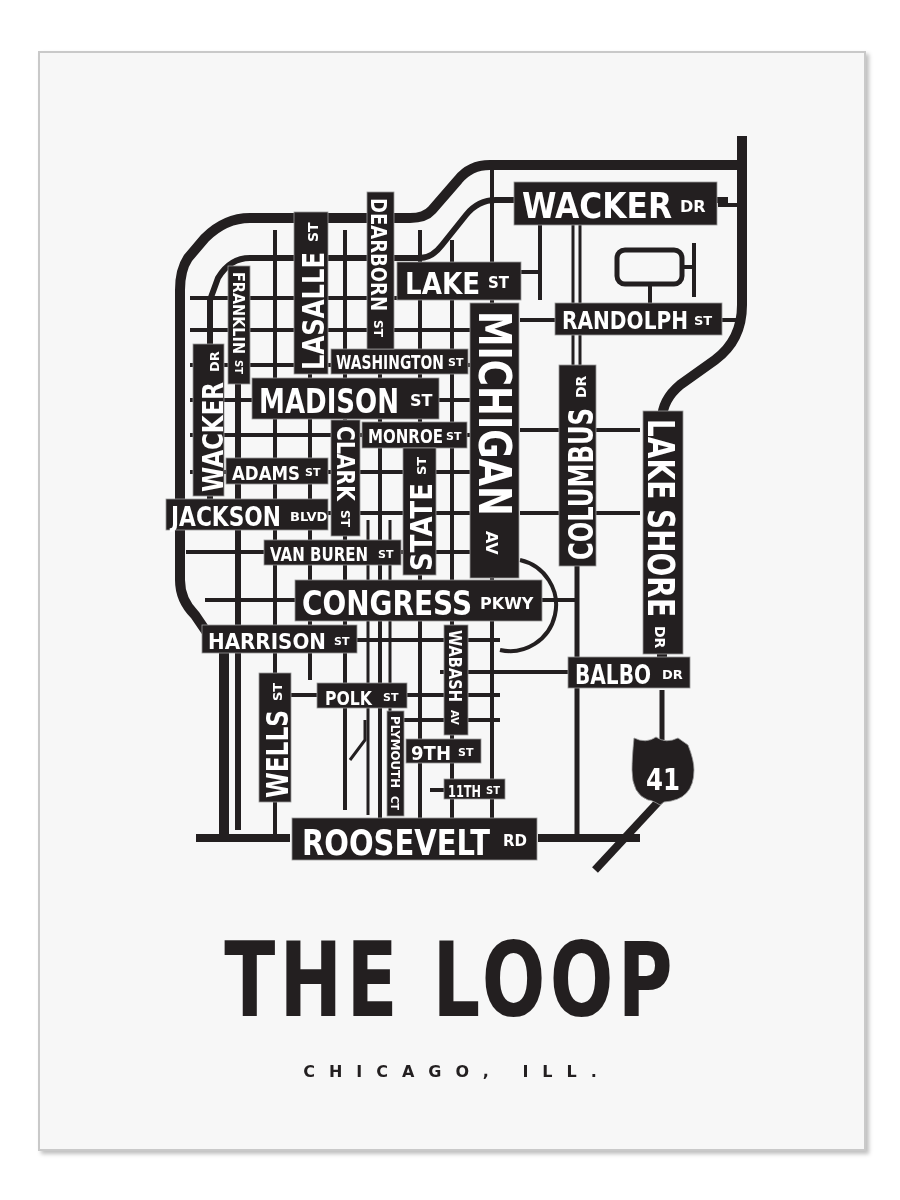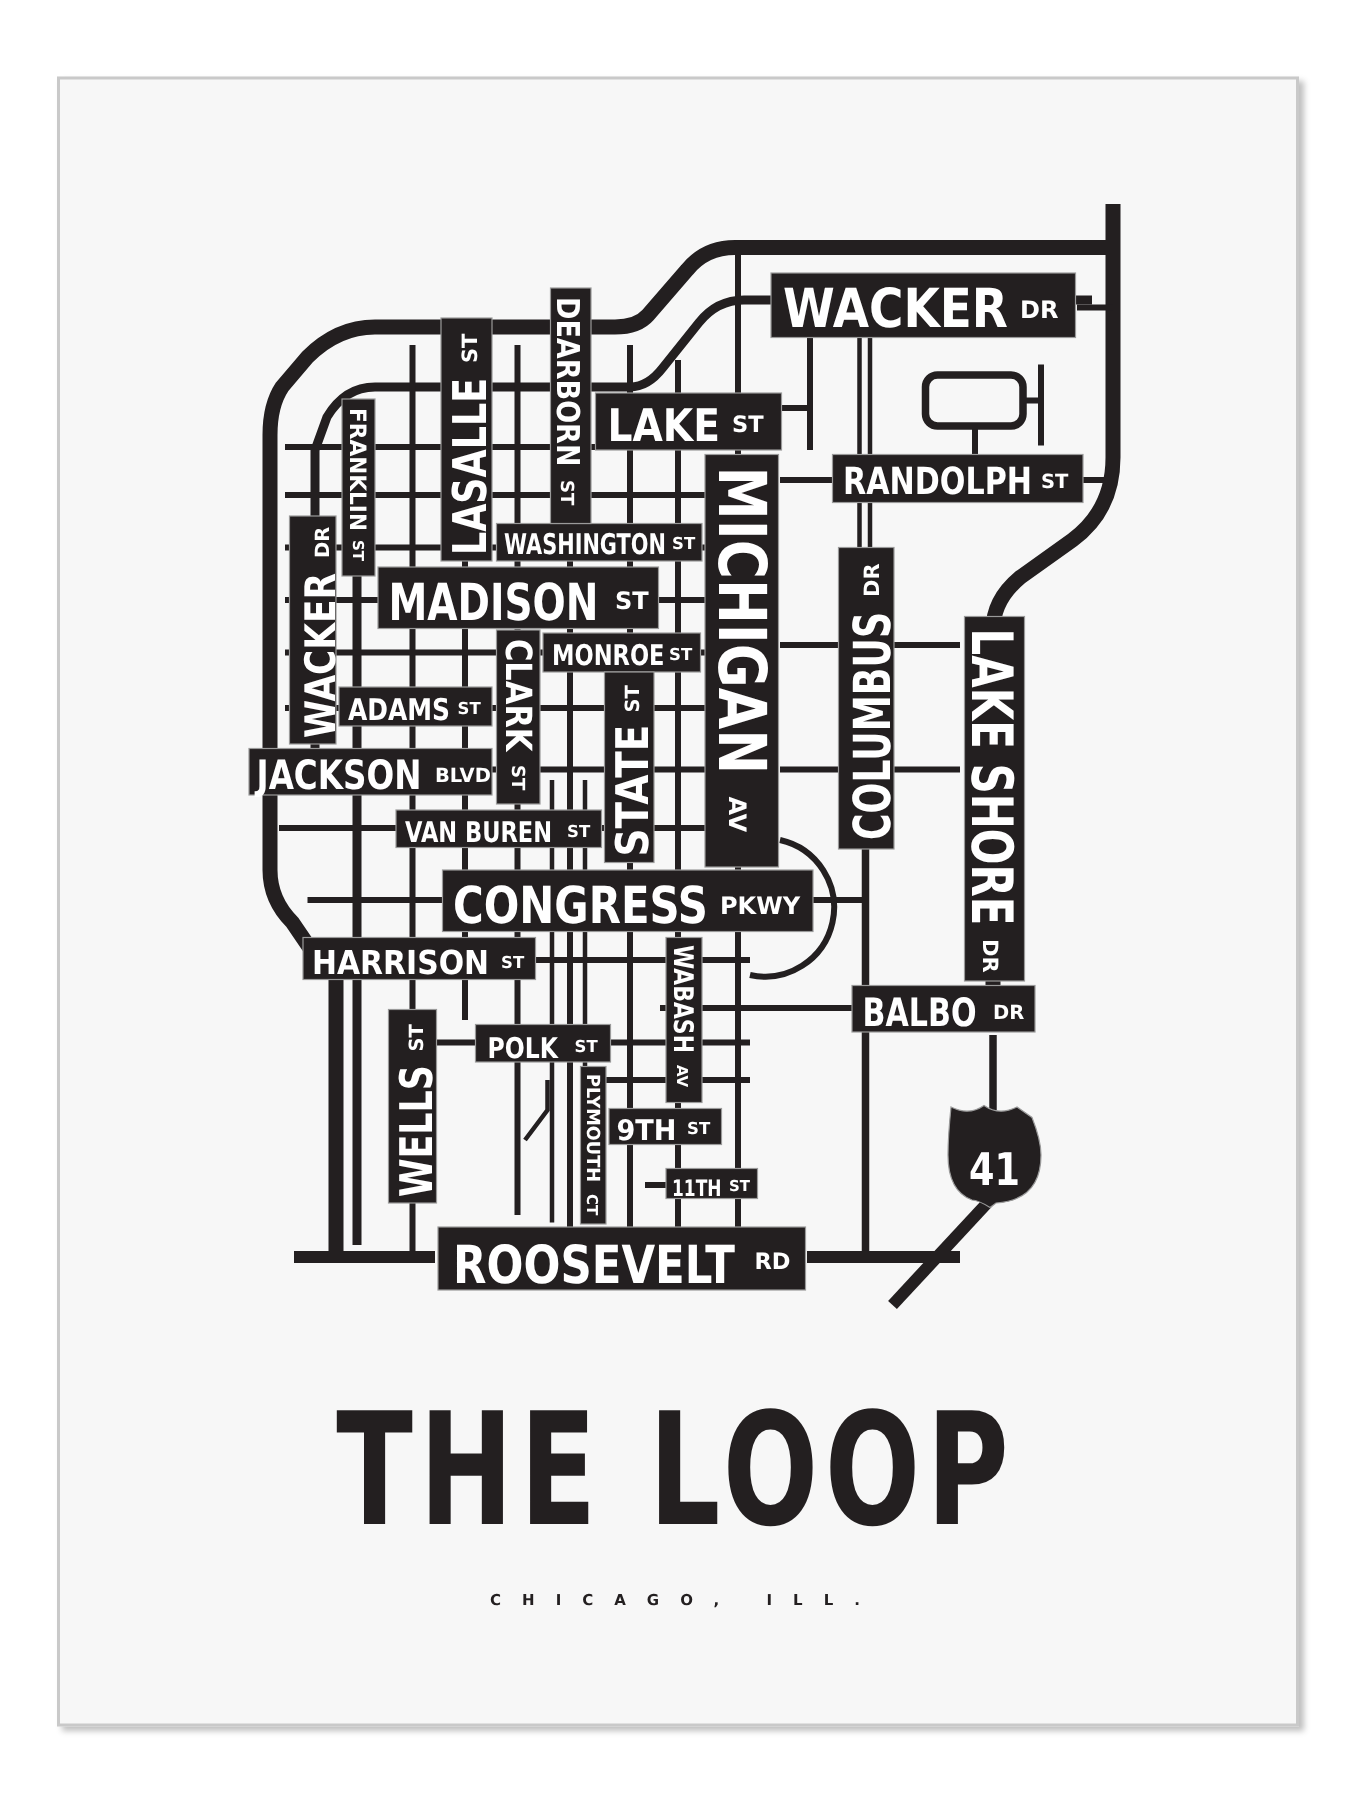--- a/index.html
+++ b/index.html
@@ -17,21 +17,21 @@
     .sign text { fill: #ffffff; font-family: "DejaVu Sans", sans-serif; font-weight: bold; }
     .title {
       position: absolute; left: 0; width: 900px; top: 928px; text-align: center;
       font-family: "DejaVu Sans", sans-serif; font-weight: bold; color: #231f20;
       font-size: 104px; letter-spacing: 6px; line-height: 1;
       transform: scaleX(0.72); transform-origin: 452px 0;
     }
     .subtitle {
       position: absolute; left: 0; width: 900px; top: 1062px; text-align: center;
       font-family: "DejaVu Sans", sans-serif; font-weight: bold; color: #231f20;
-      font-size: 10px; letter-spacing: 14px; padding-left: 14px; box-sizing: border-box;
+      font-size: 16px; letter-spacing: 14px; padding-left: 14px; box-sizing: border-box;
     }
   </style>
 </head>
 <body>
 
 <div class="poster"></div>
 
 <svg class="map" viewBox="0 0 900 1200">
 
   <g class="roads">

